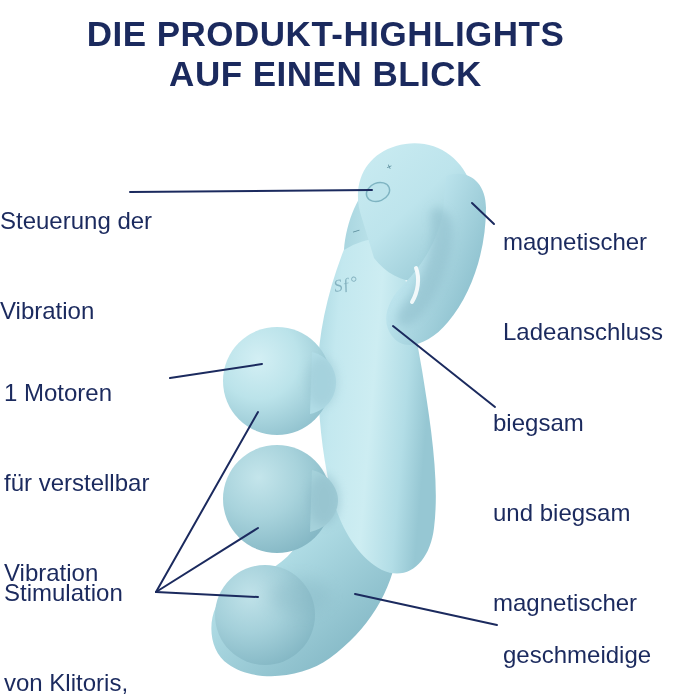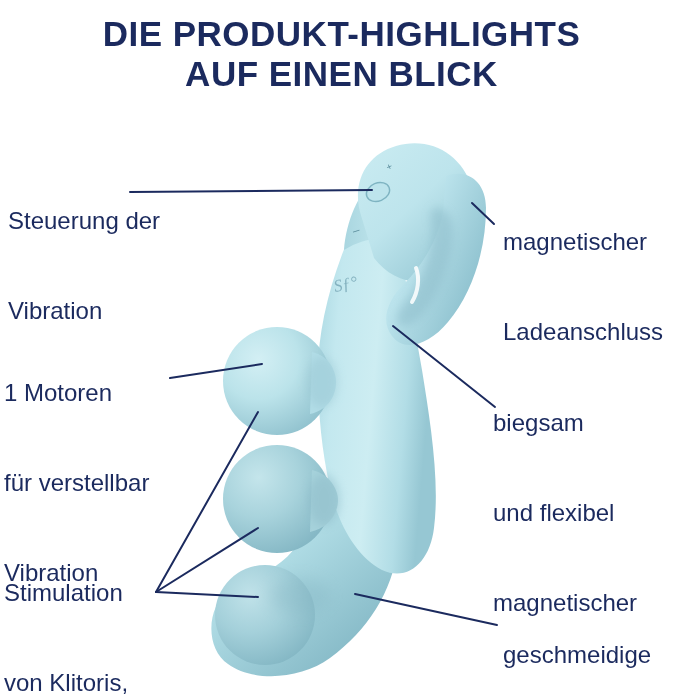--- a/index.html
+++ b/index.html
@@ -23,37 +23,36 @@
     left: 0;
     top: 14px;
     width: 651px;
     text-align: center;
     font-weight: bold;
     font-size: 35px;
     line-height: 40px;
     letter-spacing: 0.5px;
     color: #1b2a5e;
     font-stretch: condensed;
-    padding-left: 16px;
   }
   .heading .line1 { display: block; }
   .heading .line2 { display: block; }
 
   
   .label {
     position: absolute;
     font-size: 24px;
     line-height: 30px;
     font-weight: 500;
     color: #1b2a5e;
     white-space: pre;
   }
   .label span.l { display: block; }
 
-  #label-steuerung   { left: 8px;   top: 146px; }
+  #label-steuerung   { left: 0;   top: 146px; }
   #label-motoren     { left: 4px;   top: 318px; }
   #label-stimulation { left: 4px;   top: 518px; }
   #label-magnet      { left: 503px; top: 167px; }
   #label-biegsam     { left: 493px; top: 348px; }
   #label-silikon     { left: 503px; top: 580px; }
 
   
   #art {
     position: absolute;
     left: 0; top: 0;
@@ -233,21 +232,21 @@
     
   </div>
 
   <div class="label" id="label-magnet">
     <span class="l">magnetischer</span>
     <span class="l">Ladeanschluss</span>
   </div>
 
   <div class="label" id="label-biegsam">
     <span class="l">biegsam</span>
-    <span class="l">und flexibel</span>
+    <span class="l">und biegsam</span>
     <span class="l">magnetischer</span>
   </div>
 
   <div class="label" id="label-silikon">
     <span class="l">geschmeidige</span>
     
     
     
   </div>
 

